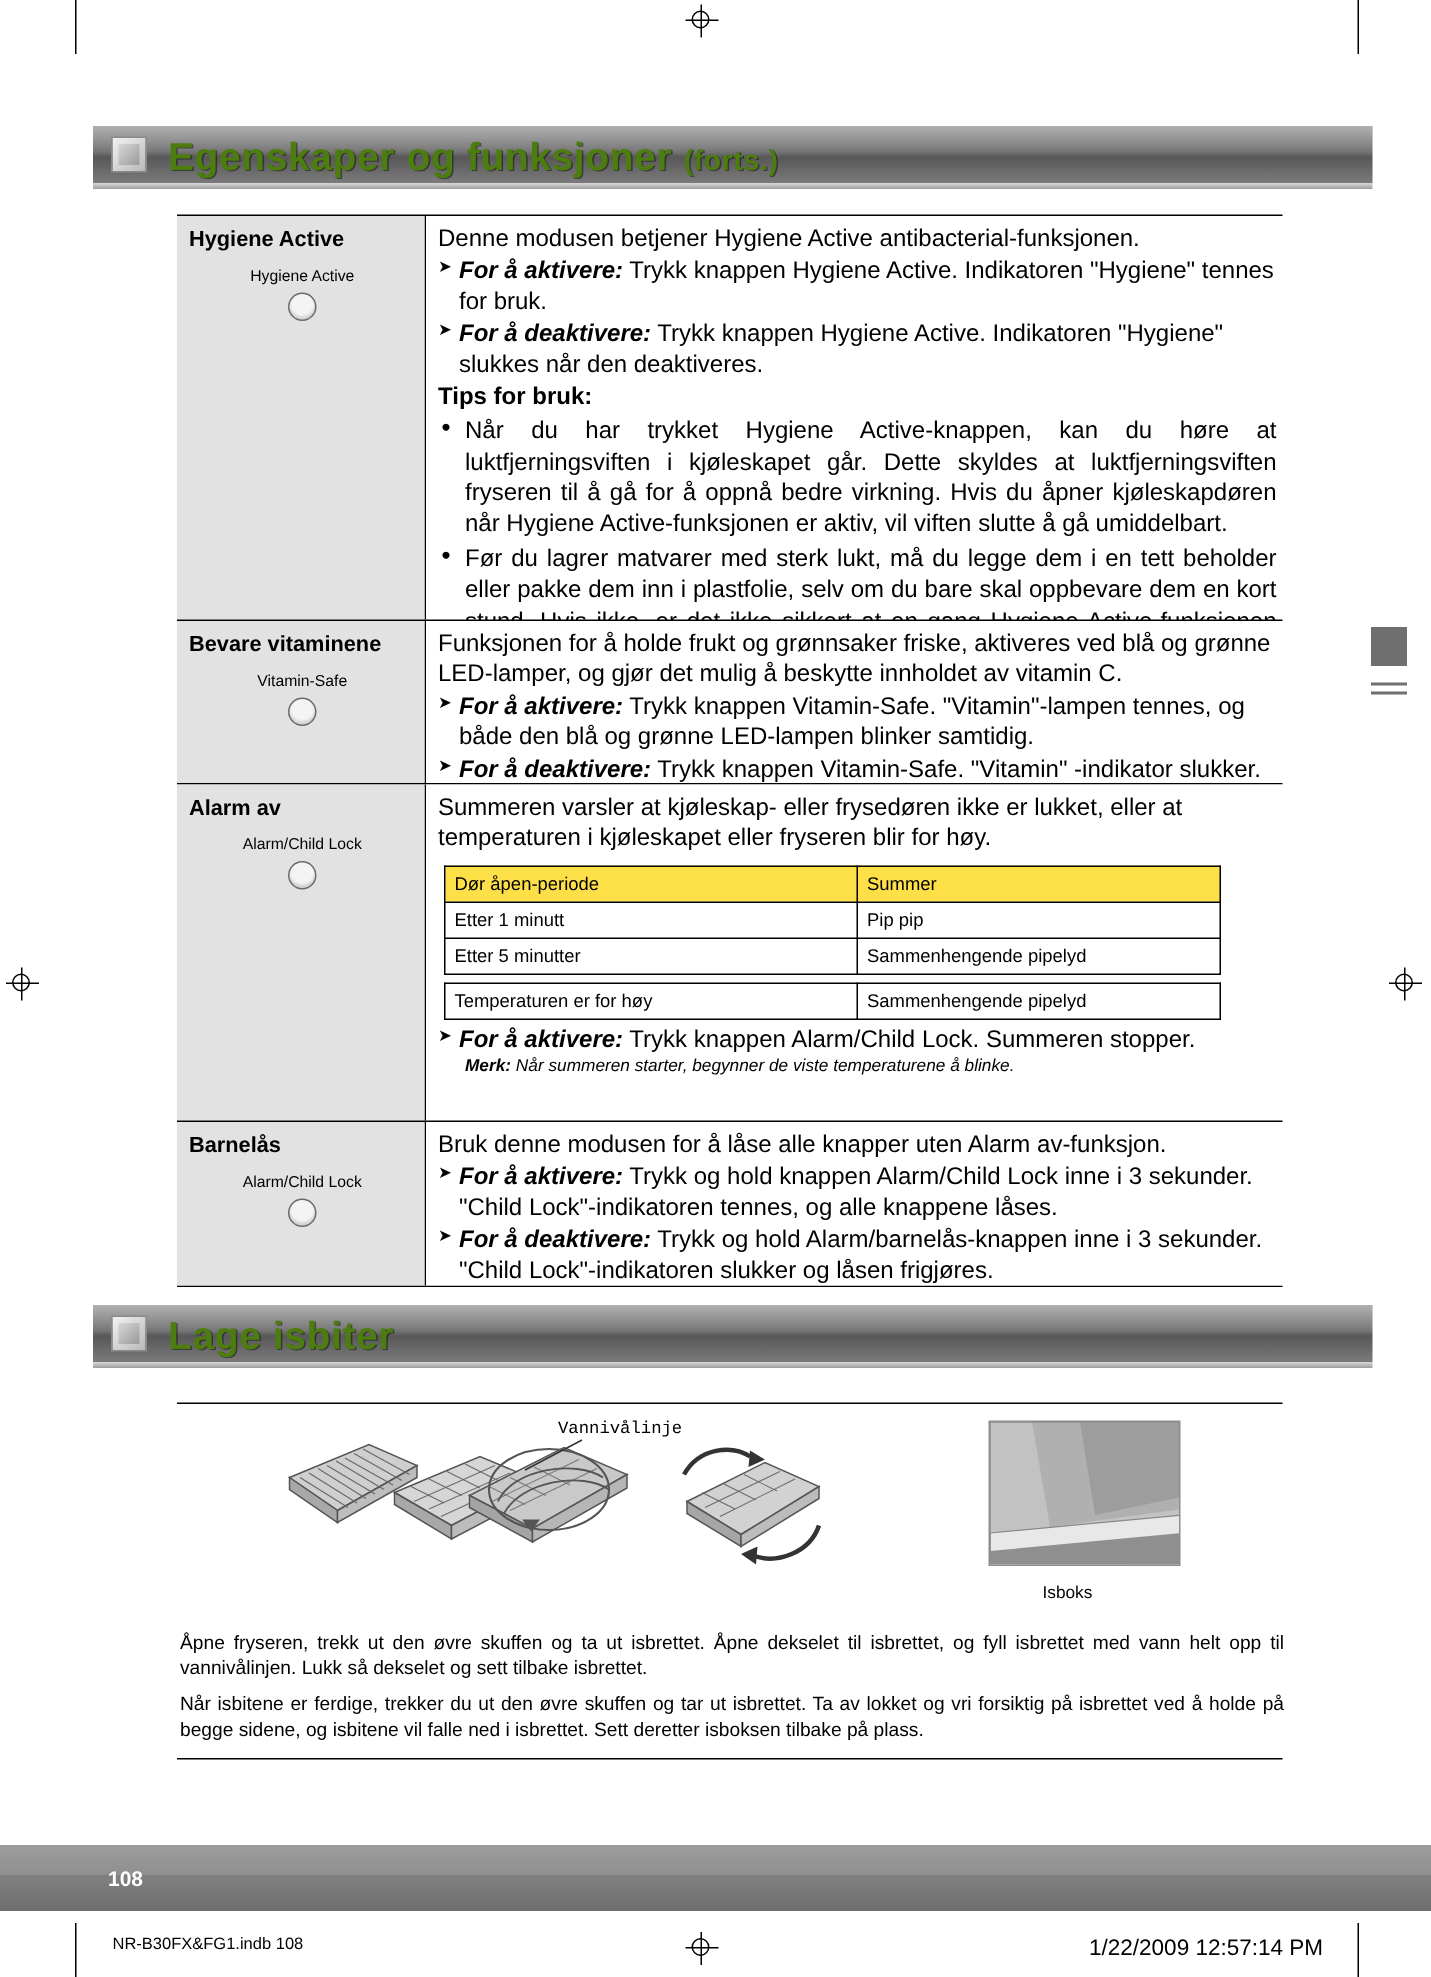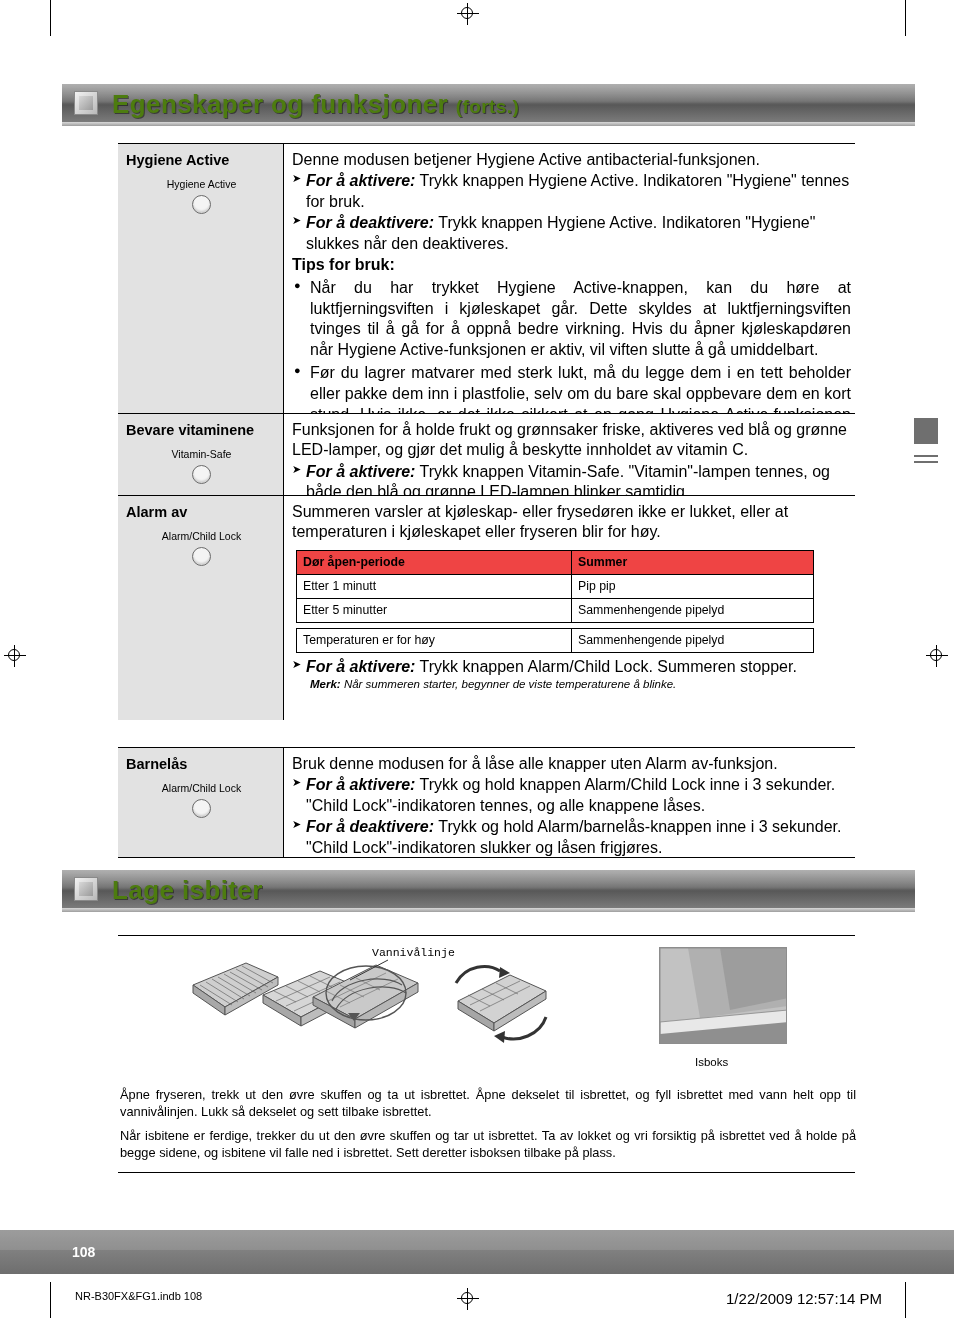--- a/index.html
+++ b/index.html
@@ -175,22 +175,22 @@
     font-size: 12.3px;
   }
   .dt td, .dt th {
     border: 1px solid #000;
     padding: 3px 6px;
     text-align: left;
     font-weight: normal;
     height: 17px;
   }
   .dt thead td {
-    background: #ef4444;
-    font-weight: bold;
+    background: #fde047;
+    font-weight: normal;
   }
   .dt .gap-row td {
     border: none;
     height: 5px;
     padding: 0;
   }
   .note {
     font-style: italic;
     font-size: 11.5px;
     margin-left: 18px;
@@ -328,21 +328,21 @@
       </div>
       <div class="ind">
         <div class="arw">➤</div>
         <div class="txt"><span class="hd">For å deaktivere:</span>
           <span>Trykk knappen Hygiene Active. Indikatoren "Hygiene" slukkes når den deaktiveres.</span></div>
       </div>
       <p class="t tips">Tips for bruk:</p>
       <ul class="bullets">
         <li>
             <span class="dot">●</span>
-            <span class="bt">Når du har trykket Hygiene Active-knappen, kan du høre at luktfjerningsviften i kjøleskapet går. Dette skyldes at luktfjerningsviften tvinges til å gå for å oppnå bedre virkning. Hvis du åpner kjøleskapdøren når Hygiene Active-funksjonen er aktiv, vil viften slutte å gå umiddelbart.</span>
+            <span class="bt">Når du har trykket Hygiene Active-knappen, kan du høre at luktfjerningsviften i kjøleskapet går. Dette skyldes at luktfjerningsviften fryseren til å gå for å oppnå bedre virkning. Hvis du åpner kjøleskapdøren når Hygiene Active-funksjonen er aktiv, vil viften slutte å gå umiddelbart.</span>
           </li>
         <li>
             <span class="dot">●</span>
             <span class="bt">Før du lagrer matvarer med sterk lukt, må du legge dem i en tett beholder eller pakke dem inn i plastfolie, selv om du bare skal oppbevare dem en kort stund. Hvis ikke, er det ikke sikkert at en gang Hygiene Active-funksjonen kan fjerne lukten.</span>
           </li>
         <li>
             <span class="dot">●</span>
             <span class="bt">Under luktfjerningsprosessen må du forsøke å unngå å åpne kjøleskapdøren.</span>
           </li>
       </ul>
@@ -363,21 +363,21 @@
           <span>Trykk knappen Vitamin-Safe. "Vitamin"-lampen tennes, og både den blå og grønne LED-lampen blinker samtidig.</span></div>
       </div>
       <div class="ind">
         <div class="arw">➤</div>
         <div class="txt"><span class="hd">For å deaktivere:</span>
           <span>Trykk knappen Vitamin-Safe. "Vitamin" -indikator slukker.</span></div>
       </div>
     </div>
   </div>
 
-  <div class="row" style="top:495px; height:225px;">
+  <div class="row" style="top:522px; height:225px;">
     <div class="cell-left">
       <div class="name">Alarm av</div>
       <div class="btnlabel">Alarm/Child Lock</div>
       <div class="knob"></div>
     </div>
     <div class="cell-right">
       <p class="t">Summeren varsler at kjøleskap- eller frysedøren ikke er lukket, eller at temperaturen i kjøleskapet eller fryseren blir for høy.</p>
       <table class="dt">
         <thead>
           <tr>

